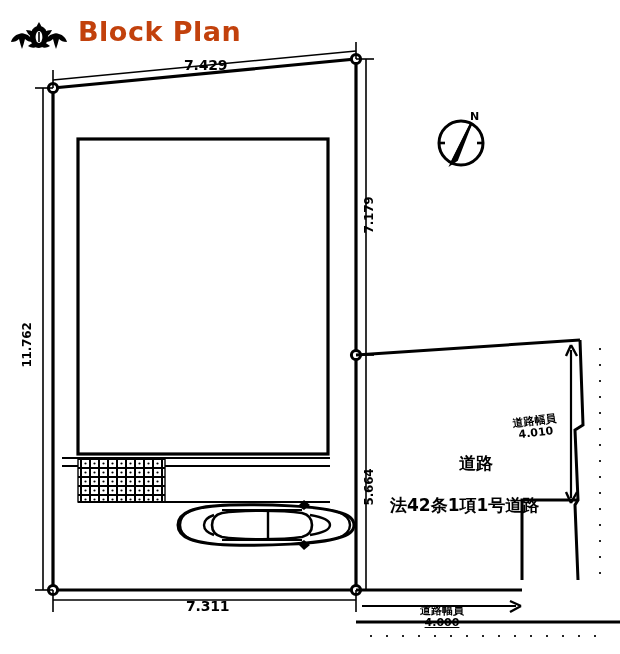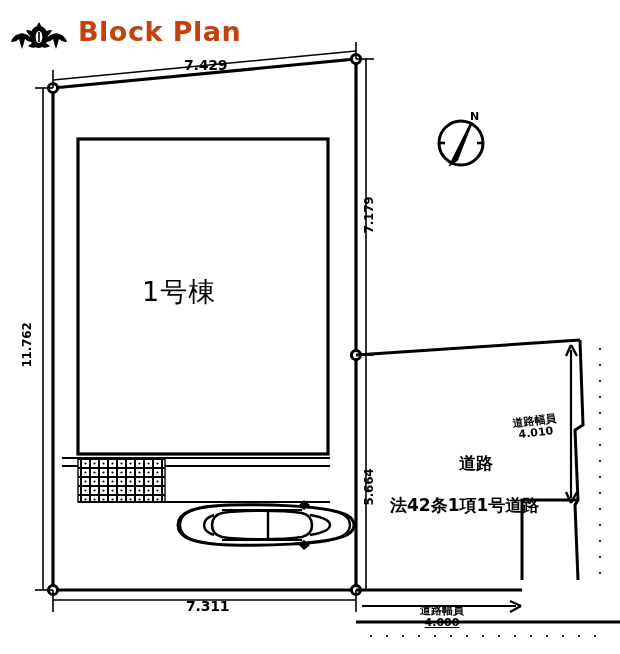--- a/index.html
+++ b/index.html
@@ -258,21 +258,20 @@
   <div class="lbl dim" style="left:184px; top:57px;">7.429</div>
 
   <div class="lbl dim-v" style="left:34px; top:345px; transform:rotate(-90deg) translate(-50%,-100%);">11.762</div>
 
   <div class="lbl dim-v" style="left:376px; top:215px; transform:rotate(-90deg) translate(-50%,-100%);">7.179</div>
 
   <div class="lbl dim-v" style="left:376px; top:487px; transform:rotate(-90deg) translate(-50%,-100%);">5.664</div>
 
   <div class="lbl dim" style="left:186px; top:598px;text-align:center;">7.311</div>
 
-  <div class="lbl building-label" style="left:142px; top:274px;">1号棟</div>
 
   <div class="lbl compass-n" style="left:470px; top:110px;">N</div>
 
   <div class="lbl jp" style="left:459px; top:452px;">道路</div>
 
   <div class="lbl jp" style="left:390px; top:494px;">法42条1項1号道路</div>
 
   <div style="position:absolute; left:512px; top:418px; transform:rotate(-7deg); transform-origin:left top;">
     <div class="lbl jp-small" style="position:static;">道路幅員</div>
     <div class="lbl jp-small" style="position:static;">4.010</div>

